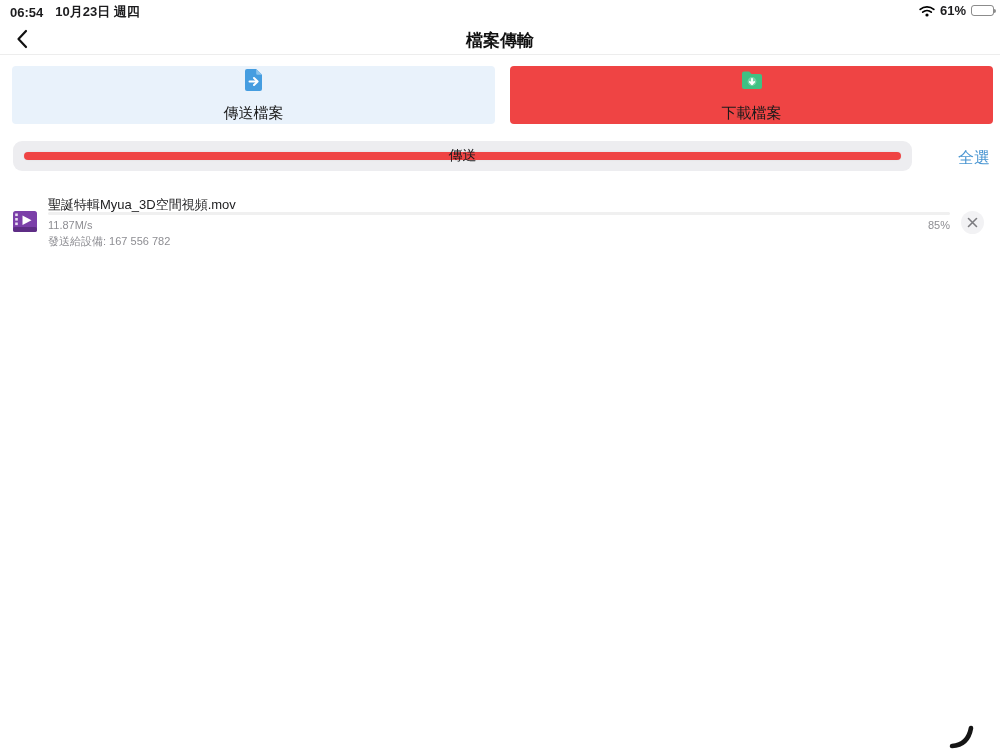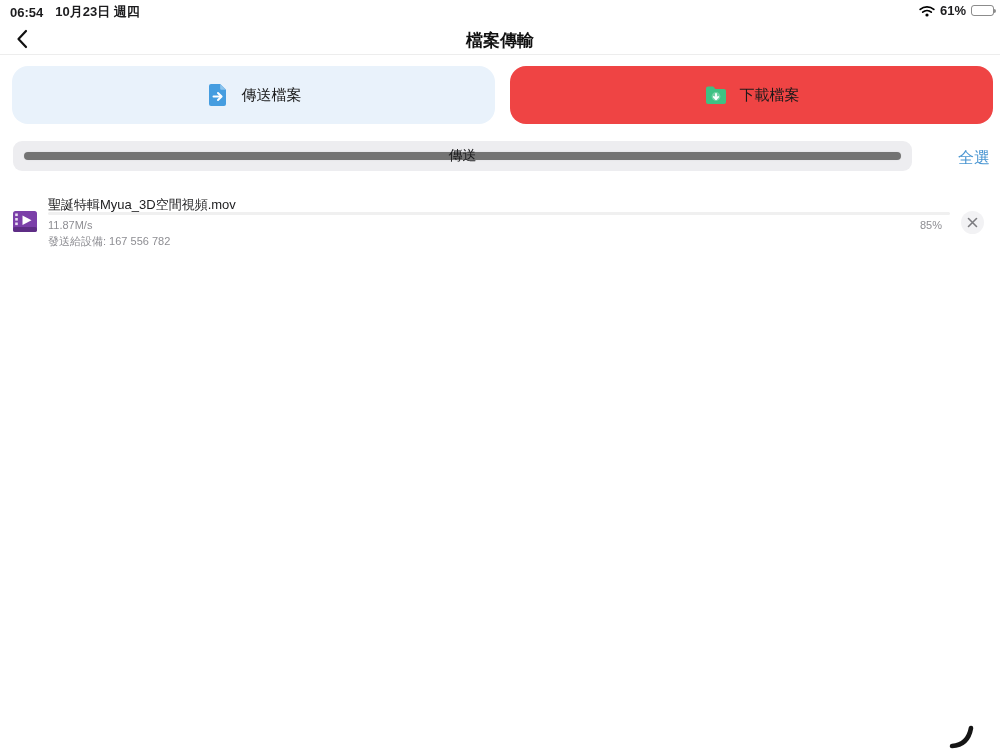--- a/index.html
+++ b/index.html
@@ -22,48 +22,48 @@
 
   
   .nav-bar { position: absolute; top: 22px; left: 0; right: 0; height: 33px;
     border-bottom: 1px solid #ededed; }
   .back-btn { position: absolute; left: 8px; top: 3px; width: 28px; height: 28px;
     display: flex; align-items: center; justify-content: center; cursor: pointer; }
   .nav-title { position: absolute; left: 0; right: 0; top: 7px; text-align: center;
     font-size: 17px; font-weight: bold; color: #111; }
 
   
-  .card { position: absolute; top: 66px; height: 58px; border-radius: 16px;
-    display: flex; flex-direction: row; align-items: center; justify-content: center;
+  .card { position: absolute; top: 66px; height: 58px; border-radius: 4px;
+    display: flex; flex-direction: column; align-items: center; justify-content: center;
     gap: 12px; cursor: pointer; }
   .card-send { left: 12px; width: 483px; background: #e9f2fb; }
   .card-download { left: 510px; width: 483px; background: #ef4444; }
   .card-label { font-size: 15px; color: #1a1a1a; }
   .card-icon { width: 24px; height: 24px; display: block; }
 
   
   .seg-row { position: absolute; top: 141px; left: 0; right: 0; height: 30px; }
   .seg-track { position: absolute; left: 13px; width: 899px; height: 30px;
     background: #ededf0; border-radius: 9px; display: flex; }
   .seg-item { flex: 1; display: flex; align-items: center; justify-content: center;
     font-size: 14px; color: #3a3a3c; cursor: pointer; border-radius: 8px; }
-  .seg-item.selected { background: #737373; margin: 11px; color: #1c1c1e;
+  .seg-item.selected { background: #ef4444; margin: 11px; color: #1c1c1e;
     box-shadow: 0 0 2px rgba(0,0,0,.08); text-align: right; }
   .select-all { position: absolute; right: 10px; top: 7px; font-size: 16px;
     color: #4a96d2; cursor: pointer; }
 
   
   .transfer-row { position: absolute; top: 194px; left: 0; width: 1000px; height: 56px; padding-left: 12px; }
   .file-icon-wrap { position: absolute; left: 12px; top: 16px; width: 26px; height: 24px; }
   .file-name { position: absolute; left: 48px; top: 2px; font-size: 13px; color: #1c1c1e; }
   .progress-track { position: absolute; left: 48px; top: 18px; width: 902px; height: 3px;
     background: #f0f0f0; border-radius: 2px; overflow: hidden; }
   .progress-fill { height: 100%; background: #3288c4; border-radius: 2px; }
   .speed { position: absolute; left: 48px; top: 25px; font-size: 11px; color: #8e8e93; }
-  .percent { position: absolute; left: 40px; top: 25px; width: 902px; text-align: right;
+  .percent { position: absolute; left: 48px; top: 25px; width: 902px; text-align: right;
     font-size: 11px; color: #8e8e93; }
   .detail { position: absolute; left: 48px; top: 40px; font-size: 11px; color: #8e8e93; }
   .cancel-btn { position: absolute; left: 961px; top: 17px; width: 23px; height: 23px;
     border-radius: 50%; background: #f2f2f4; display: flex; align-items: center;
     justify-content: center; cursor: pointer; }
 
   
   .corner-stroke { position: absolute; right: 20px; bottom: 0; width: 36px; height: 30px; }
 </style>
 </head>

